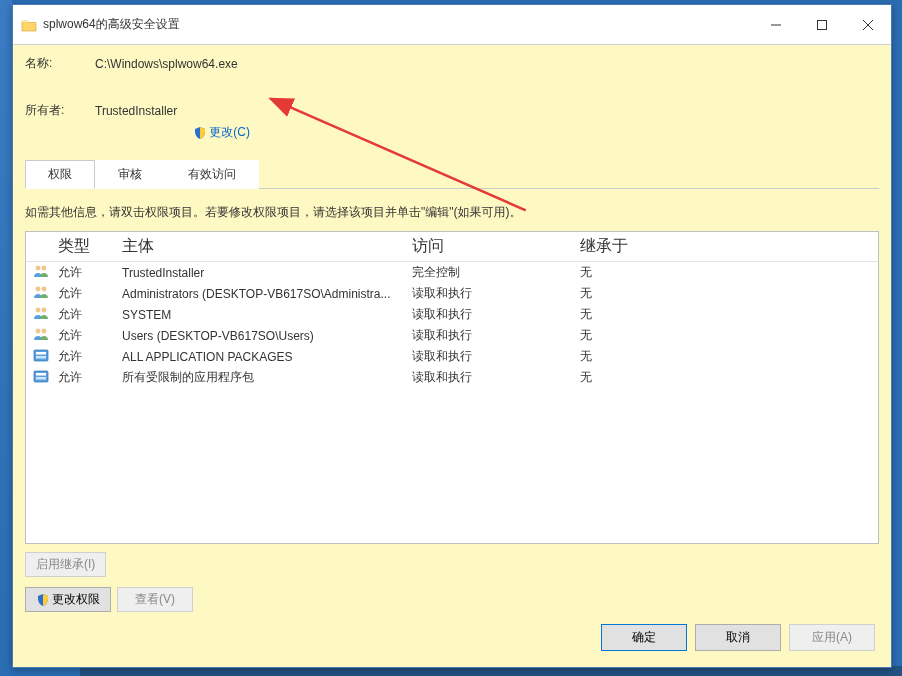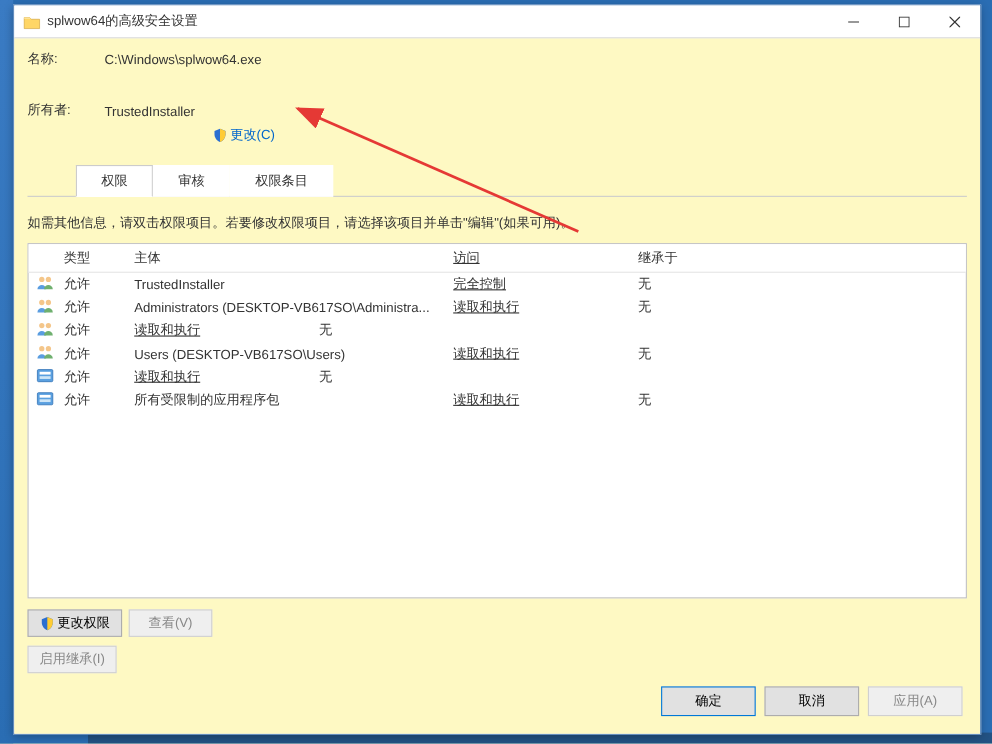--- a/index.html
+++ b/index.html
@@ -1,47 +1,47 @@
 <!DOCTYPE html>
 <html><head>
 <meta charset="utf-8">
 <style>
 * { box-sizing: border-box; margin: 0; padding: 0; font-family: "Microsoft YaHei", "Segoe UI", sans-serif; }
 body { background: #2a6db3; width: 902px; height: 676px; overflow: hidden; position: relative; }
 .window { position: absolute; left: 12px; top: 4px; width: 880px; height: 664px; background: #fff; border: 1px solid #4a7bb3; box-shadow: 0 2px 8px rgba(0,0,0,.3); display: flex; flex-direction: column; }
-.titlebar { height: 30px; background: #fff; display: flex; align-items: center; border-bottom: 1px solid #d0d0d0; }
+.titlebar { height: 40px; background: #fff; display: flex; align-items: center; border-bottom: 1px solid #d0d0d0; }
 .titlebar .icon { width: 16px; height: 14px; margin: 0 6px 0 8px; }
 .titlebar .title { font-size: 12px; color: #333; flex: 1; }
 .winbtns { display: flex; height: 100%; }
 .winbtn { width: 46px; display: flex; align-items: center; justify-content: center; cursor: pointer; }
 .winbtn svg { width: 10px; height: 10px; }
 
 .content { flex: 1; padding: 10px 12px 12px 12px; display: flex; flex-direction: column; background: #fef9c3; }
 
 .info-rows { font-size: 12px; color: #333; margin-bottom: 10px; }
 .info-row { display: flex; align-items: center; margin-bottom: 8px; }
 .info-label { width: 70px; }
 .info-value { }
 .change-link { color: #0066cc; margin-left: 16px; display: inline-flex; align-items: center; cursor: pointer; margin-top: 44px; }
 .shield { width: 14px; height: 14px; margin-right: 2px; }
 
 .tabs { display: flex; border-bottom: 1px solid #ccc; }
 .tab { padding: 5px 22px; font-size: 12px; color: #333; border: 1px solid transparent; border-bottom: none; cursor: pointer; background: #fff; position: relative; top: 1px; }
-.tab.active { border-color: #ccc; background: #fff; border-bottom: 1px solid #fff; margin-left: 44px; }
+.tab.active { border-color: #ccc; background: #fff; border-bottom: 1px solid #fff; }
 
 .instruction { font-size: 12px; color: #333; margin: 14px 0 10px 0; line-height: 1.5; }
 .entries-label { font-size: 12px; color: #333; margin-bottom: 4px; }
 
 .list-container { flex: 1; border: 1px solid #c0c0c0; background: #fff; display: flex; flex-direction: column; min-height: 0; }
 .list-header { display: flex; background: #fff; border-bottom: 1px solid #e5e5e5; }
-.list-header .col { font-size: 12px; color: #333; padding: 4px 6px; }
+.list-header .col { font-size: 16px; color: #333; padding: 4px 6px; }
 .col-icon { width: 26px; flex-shrink: 0; }
 .col-type { width: 64px; flex-shrink: 0; }
 .col-principal { width: 290px; flex-shrink: 0; overflow: hidden; text-overflow: ellipsis; white-space: nowrap; }
-.col-access { width: 168px; flex-shrink: 0; text-decoration: underline; }
+.col-access { width: 168px; flex-shrink: 0; }
 .col-inherit { flex: 1; }
 
 .list-body { flex: 1; overflow: auto; }
 .row { display: flex; align-items: center; height: 21px; font-size: 12px; color: #333; cursor: pointer; }
 .row .col { padding: 2px 6px; }
 .row-icon { width: 18px; height: 16px; }
 
 .action-row { display: flex; gap: 6px; margin-top: 10px; }
 .btn { font-size: 12px; padding: 3px 10px; min-width: 76px; background: #e1e1e1; border: 1px solid #adadad; cursor: pointer; display: inline-flex; align-items: center; justify-content: center; }
 .btn.disabled { color: #888; border-color: #d0d0d0; background: #efefef; cursor: default; }
@@ -105,21 +105,21 @@
               <path fill="#ffcc33" d="M7 1l5 2v3c0 3-2 6-5 7z"></path>
             </svg>
           <span>更改(C)</span>
         </a>
       </div>
     </div>
 
     <div class="tabs">
       <div class="tab active">权限</div>
       <div class="tab">审核</div>
-      <div class="tab">权限条目</div>
+      <div class="tab">有效访问</div>
     </div>
 
     <div class="instruction">如需其他信息，请双击权限项目。若要修改权限项目，请选择该项目并单击"编辑"(如果可用)。</div>
 
     <div class="list-container">
       <div class="list-header">
         <div class="col col-icon"></div>
         <div class="col col-type">类型</div>
         <div class="col col-principal">主体</div>
         <div class="col col-access">访问</div>
@@ -151,20 +151,21 @@
             <div class="col col-inherit">无</div>
           </div>
           <div class="row">
             <div class="col col-icon"><svg class="row-icon" viewBox="0 0 18 16">
                 <circle cx="6" cy="5" r="2.4" fill="#f4c68a"></circle>
                 <circle cx="12" cy="5" r="2.4" fill="#f4c68a"></circle>
                 <path fill="#5a9de0" d="M2 14c0-2.5 2-4 4-4s4 1.5 4 4z"></path>
                 <path fill="#6fb06f" d="M8 14c0-2.5 2-4 4-4s4 1.5 4 4z"></path>
               </svg></div>
             <div class="col col-type">允许</div>
+            <div class="col col-principal">SYSTEM</div>
             <div class="col col-access">读取和执行</div>
             <div class="col col-inherit">无</div>
           </div>
           <div class="row">
             <div class="col col-icon"><svg class="row-icon" viewBox="0 0 18 16">
                 <circle cx="6" cy="5" r="2.4" fill="#f4c68a"></circle>
                 <circle cx="12" cy="5" r="2.4" fill="#f4c68a"></circle>
                 <path fill="#5a9de0" d="M2 14c0-2.5 2-4 4-4s4 1.5 4 4z"></path>
                 <path fill="#6fb06f" d="M8 14c0-2.5 2-4 4-4s4 1.5 4 4z"></path>
               </svg></div>
@@ -173,50 +174,51 @@
             <div class="col col-access">读取和执行</div>
             <div class="col col-inherit">无</div>
           </div>
           <div class="row">
             <div class="col col-icon"><svg class="row-icon" viewBox="0 0 18 16">
                 <rect x="2" y="3" width="14" height="11" rx="1" fill="#5aa0e0" stroke="#2e6fb3" stroke-width=".7"></rect>
                 <rect x="4" y="5" width="10" height="2.5" fill="#fff"></rect>
                 <rect x="4" y="9" width="10" height="2.5" fill="#cde5f7"></rect>
               </svg></div>
             <div class="col col-type">允许</div>
+            <div class="col col-principal">ALL APPLICATION PACKAGES</div>
             <div class="col col-access">读取和执行</div>
             <div class="col col-inherit">无</div>
           </div>
           <div class="row">
             <div class="col col-icon"><svg class="row-icon" viewBox="0 0 18 16">
                 <rect x="2" y="3" width="14" height="11" rx="1" fill="#5aa0e0" stroke="#2e6fb3" stroke-width=".7"></rect>
                 <rect x="4" y="5" width="10" height="2.5" fill="#fff"></rect>
                 <rect x="4" y="9" width="10" height="2.5" fill="#cde5f7"></rect>
               </svg></div>
             <div class="col col-type">允许</div>
             <div class="col col-principal">所有受限制的应用程序包</div>
             <div class="col col-access">读取和执行</div>
             <div class="col col-inherit">无</div>
           </div>
         </div>
+    </div>
+
+    <div class="action-row" style="margin-top:8px">
+      <button class="btn disabled">启用继承(I)</button>
     </div>
 
     <div class="action-row">
       <button class="btn">
         <svg class="shield" viewBox="0 0 14 14">
             <path fill="#2b6fd1" d="M7 1l5 2v3c0 3-2 6-5 7C4 12 2 9 2 6V3z"></path>
             <path fill="#ffcc33" d="M7 1l5 2v3c0 3-2 6-5 7z"></path>
           </svg>
         <span>更改权限</span>
       </button>
       <button class="btn disabled">查看(V)</button>
-    </div>
-
-    <div class="action-row" style="margin-top:8px">
-      <button class="btn disabled">启用继承(I)</button>
     </div>
 
     <div class="footer">
       <button class="btn default">确定</button>
       <button class="btn">取消</button>
       <button class="btn disabled">应用(A)</button>
     </div>
 
   </div>
 

